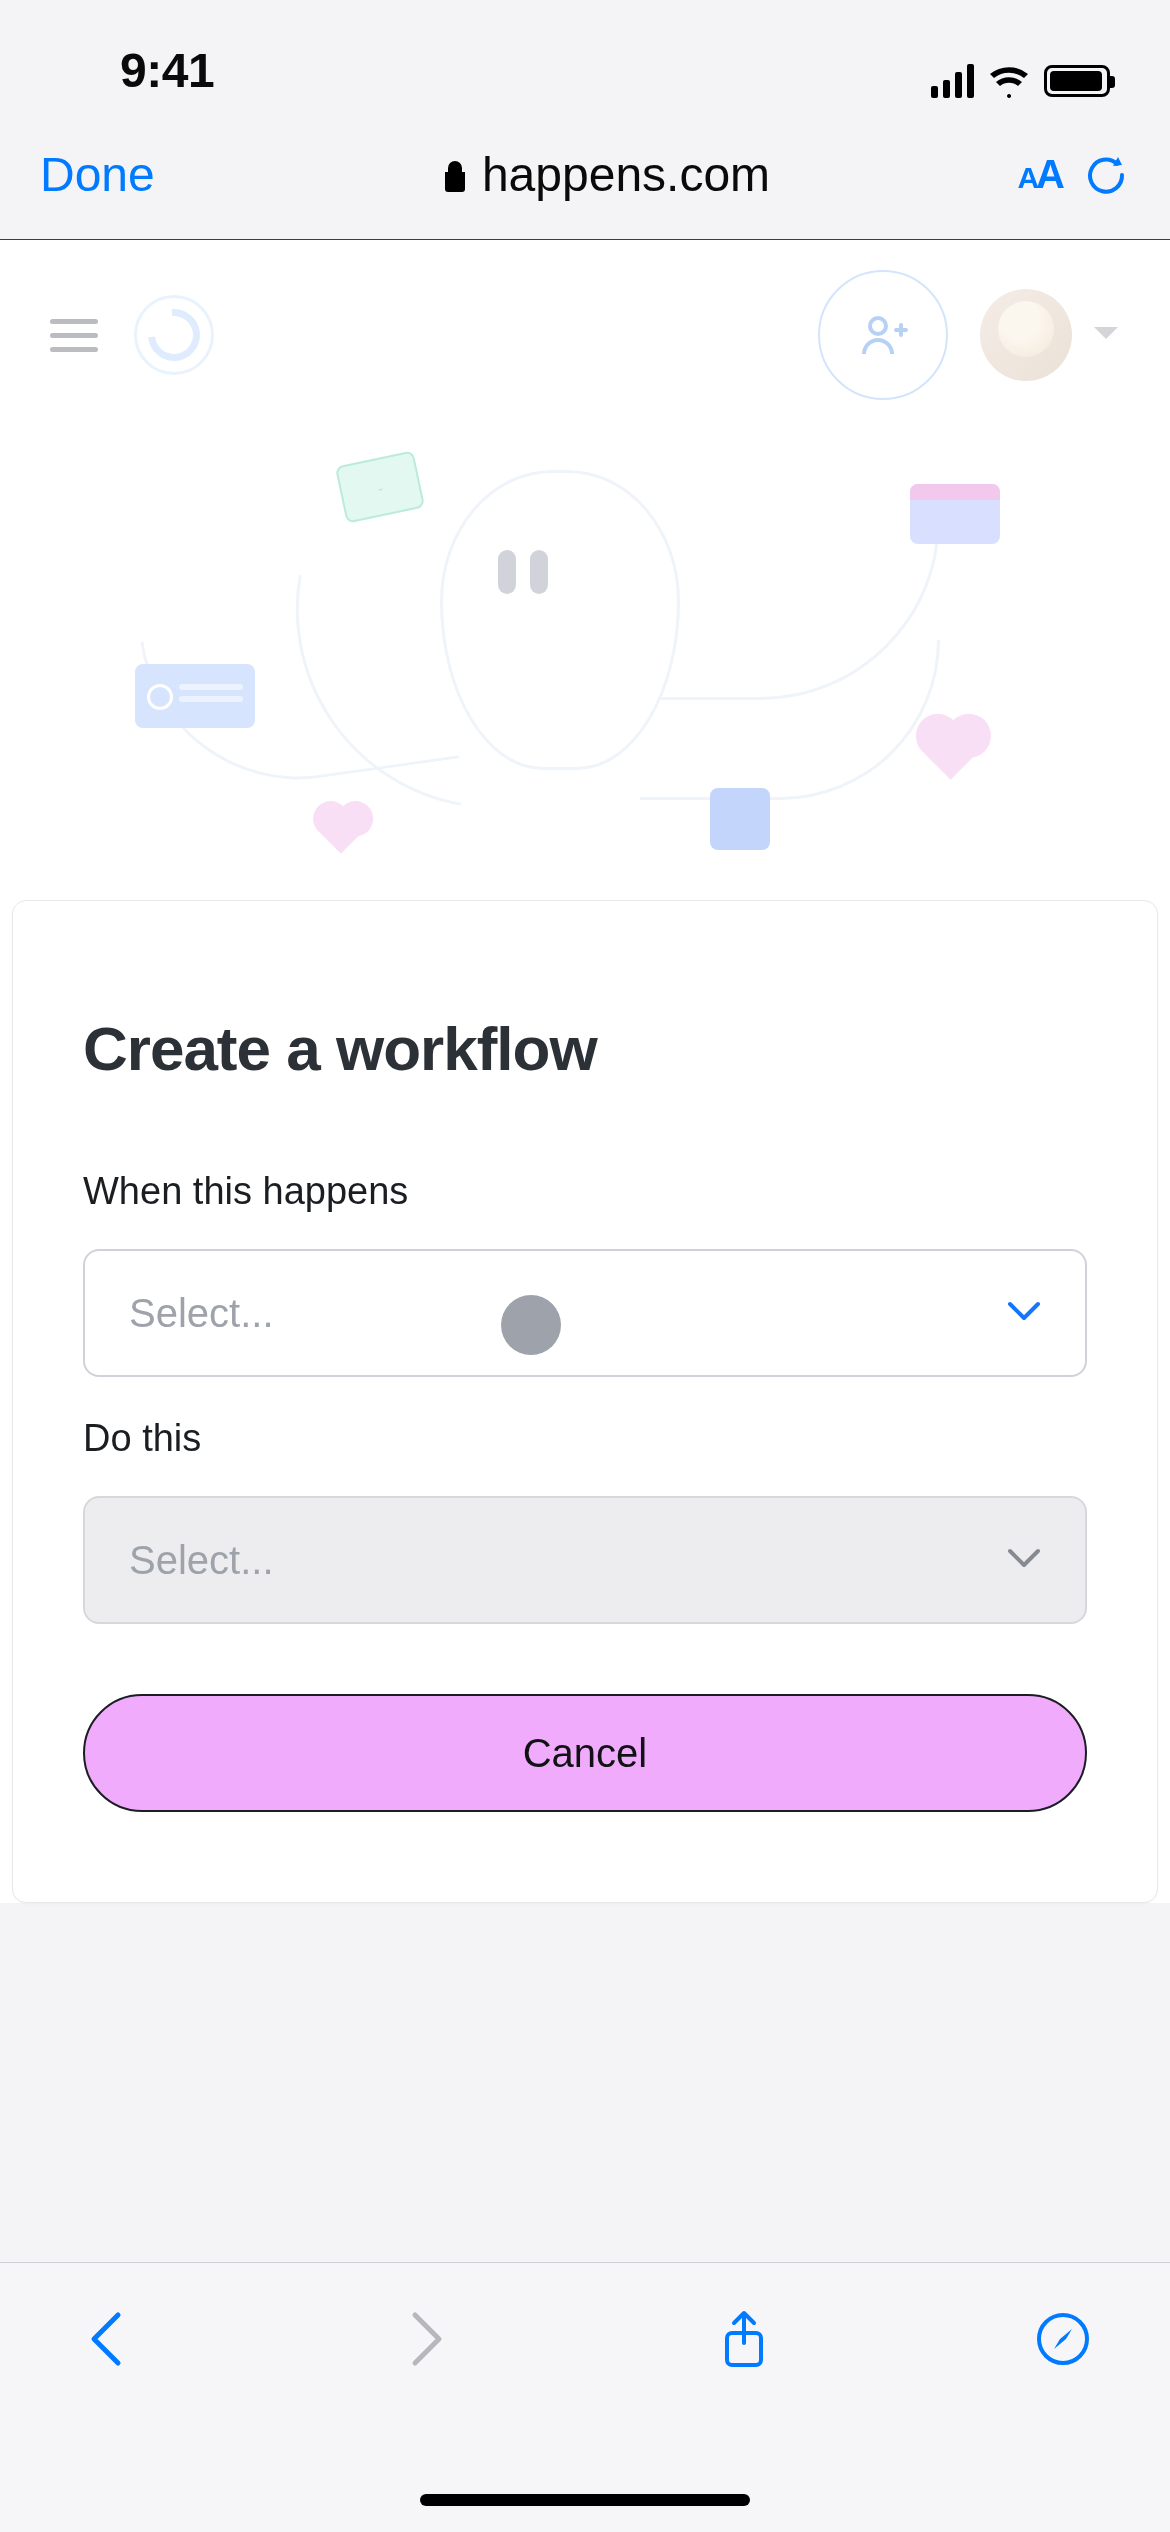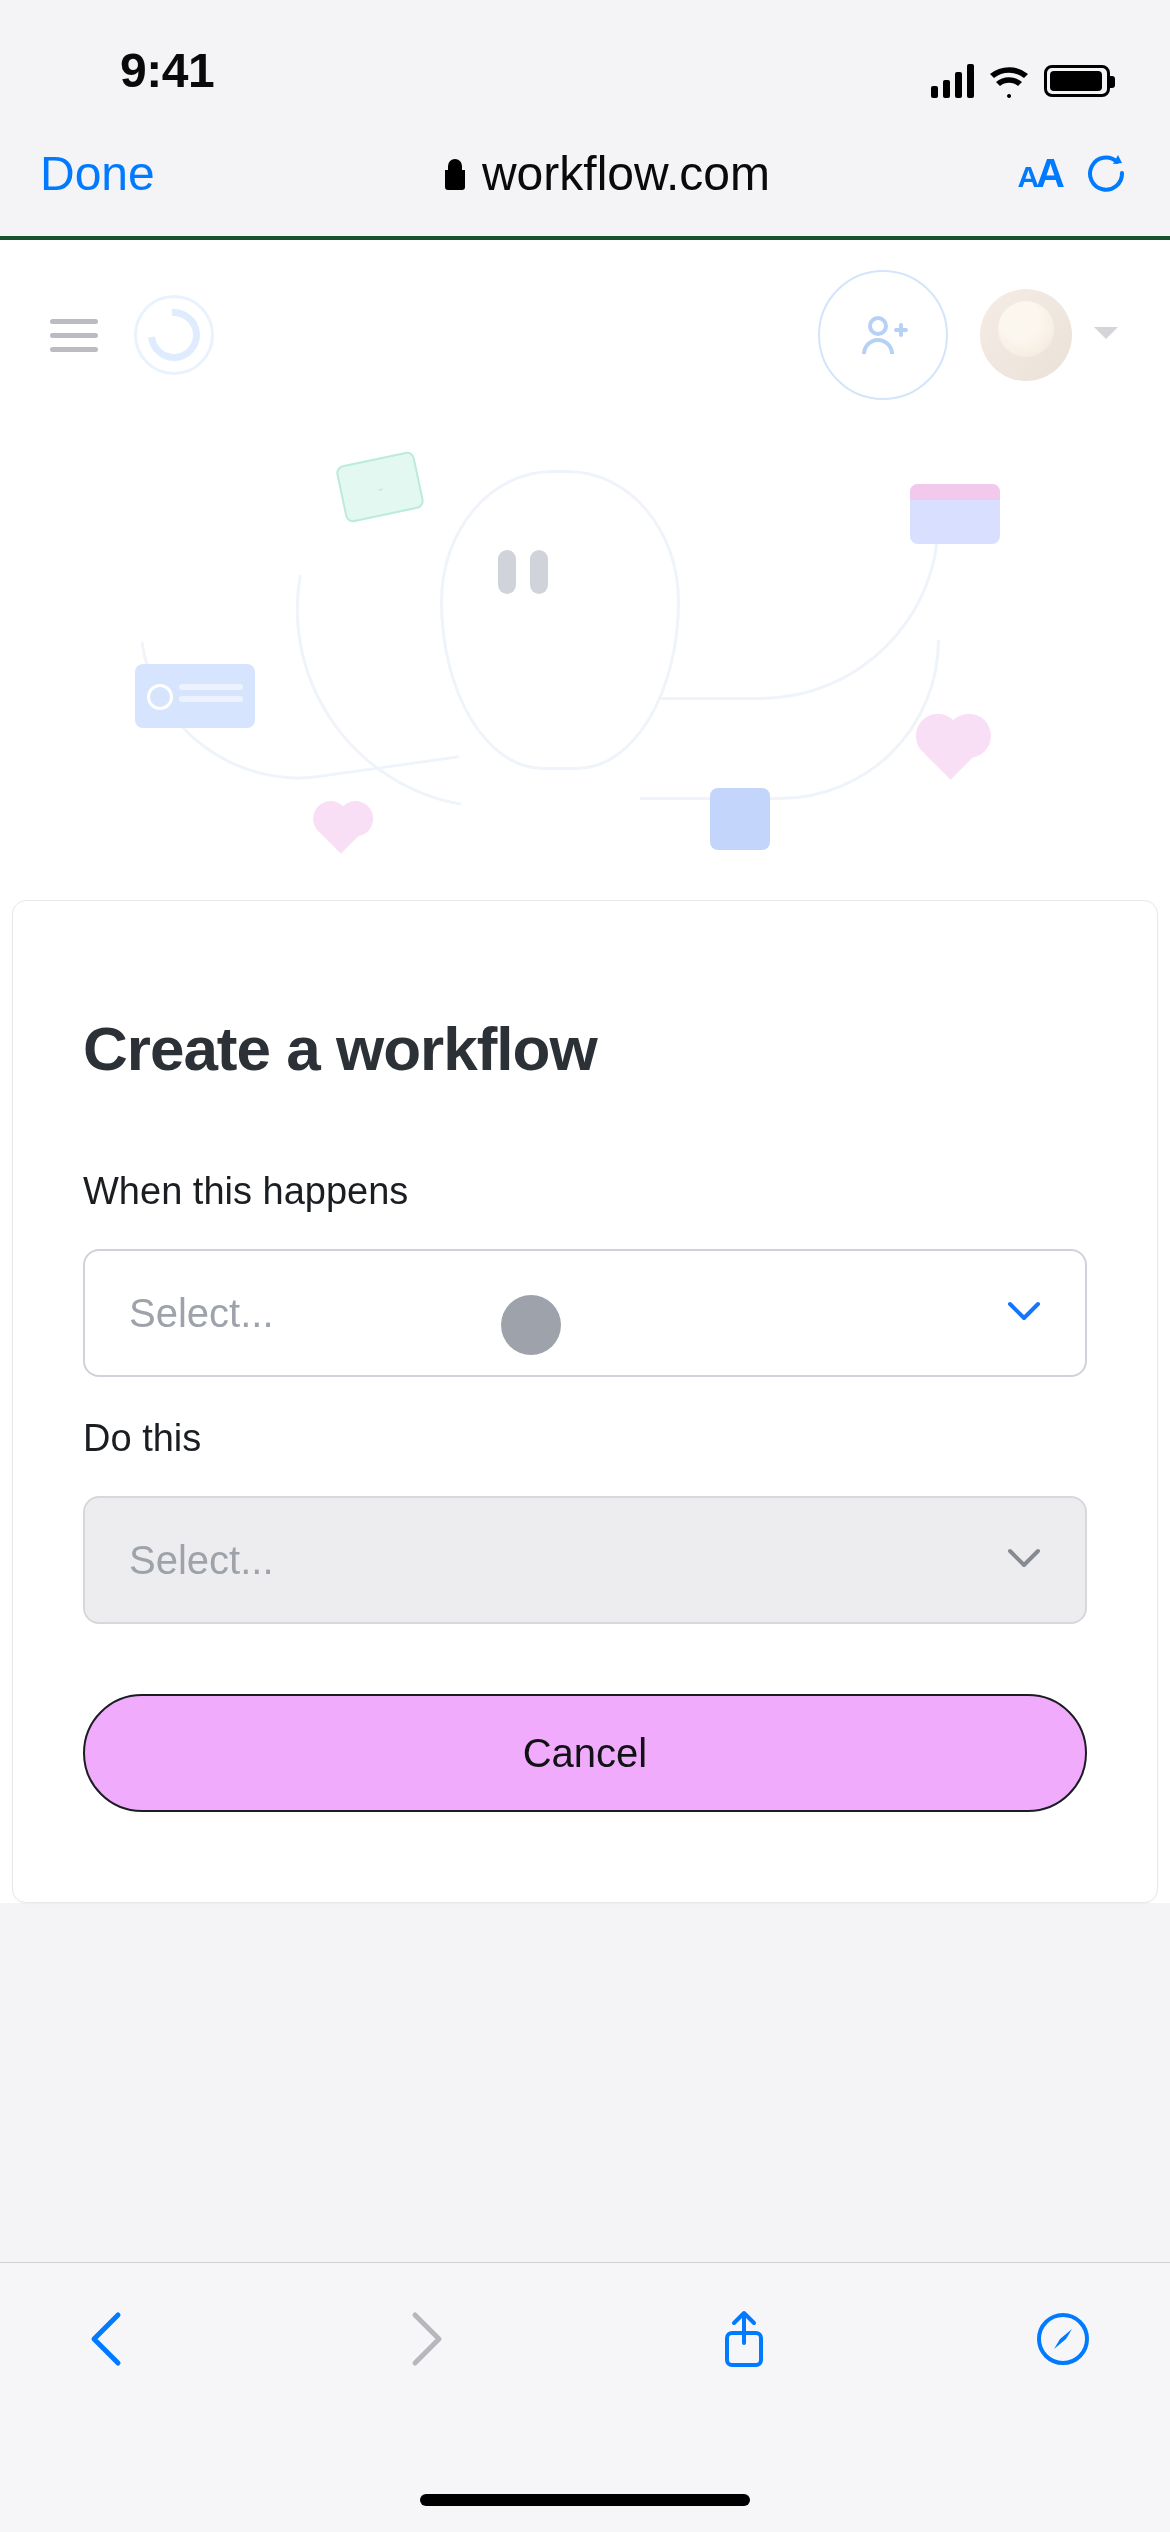--- a/index.html
+++ b/index.html
@@ -25,21 +25,21 @@
   .battery { width:66px; height:32px; border:3px solid #000; border-radius:8px; position:relative;}
   .battery::after{content:""; position:absolute; right:-8px; top:8px; width:5px; height:12px; background:#000; border-radius:0 3px 3px 0;}
   .battery-fill{ position:absolute; left:3px; top:3px; bottom:3px; width:52px; background:#000; border-radius:4px;}
 
   
   .addr-bar {
     height: 130px;
     display:flex;
     align-items:center;
     padding: 0 40px;
-    border-bottom:4px solid #14532d;
+    border-bottom:1px solid #14532d;
   }
   .done-btn { font-size:48px; color:#007aff; font-weight:400; flex:0 0 auto; width:200px; }
   .url-wrap { flex:1; display:flex; justify-content:center; align-items:center; gap:14px; font-size:48px; font-weight:500; color:#0a0a0a;}
   .lock-icon svg{width:26px;height:34px;display:block;}
   .aa-btn { color:#007aff; font-size:40px; font-weight:600; letter-spacing:-3px; width:90px; text-align:right;}
   .aa-btn .small{font-size:30px;}
   .reload-btn svg{width:48px;height:48px;display:block;}
 
   
   .page { background:#fff; position:relative; }
@@ -166,21 +166,21 @@
 </div>
 
 <div class="addr-bar">
   <div class="done-btn">Done</div>
   <div class="url-wrap">
     <span class="lock-icon">
       <svg viewBox="0 0 26 34">
           <path d="M6 14 V10 a7 7 0 0 1 14 0 v4 M3 14 h20 v17 a3 3 0 0 1 -3 3 H6 a3 3 0 0 1 -3 -3 z" fill="#000"></path>
         </svg>
     </span>
-    <span>workflow.com</span>
+    <span>happens.com</span>
   </div>
   <div class="aa-btn">
     <span class="small">A</span><span>A</span>
   </div>
   <div class="reload-btn" style="margin-left:20px;">
     <svg viewBox="0 0 48 48">
         <path d="M40 24 a16 16 0 1 1 -5 -11" fill="none" stroke="#007aff" stroke-width="4" stroke-linecap="round"></path>
         <path d="M36 6 l4 8 -9 1 z" fill="#007aff"></path>
       </svg>
   </div>

